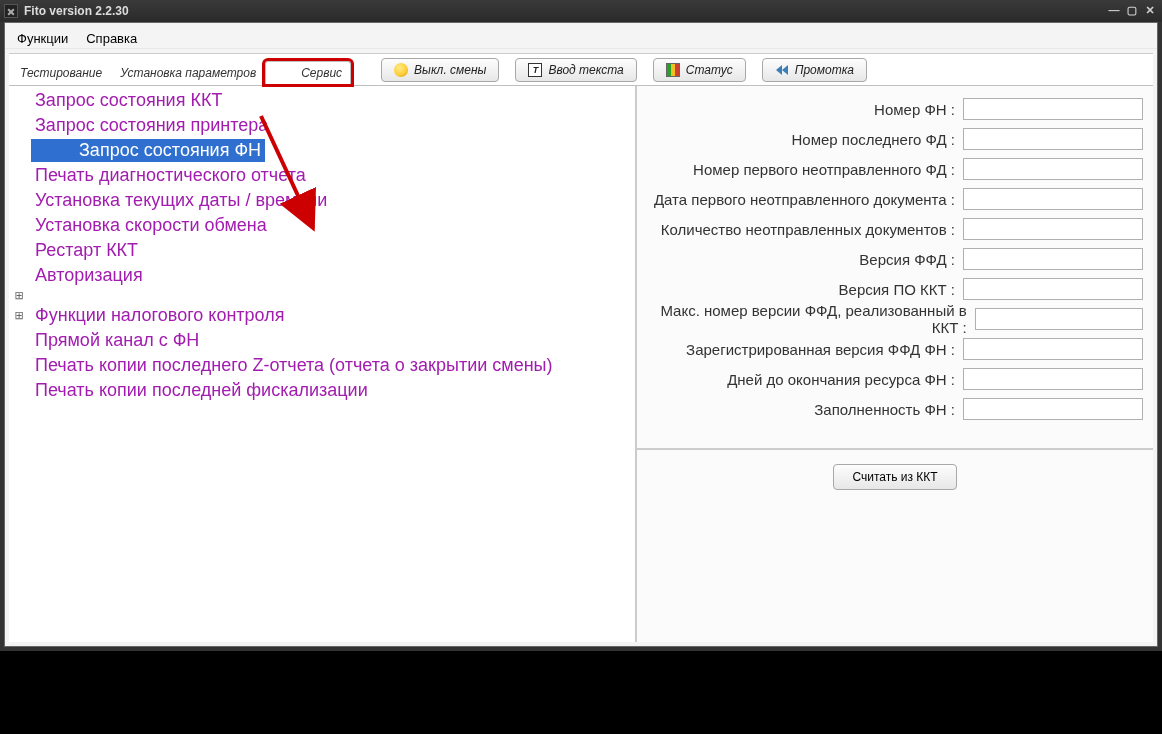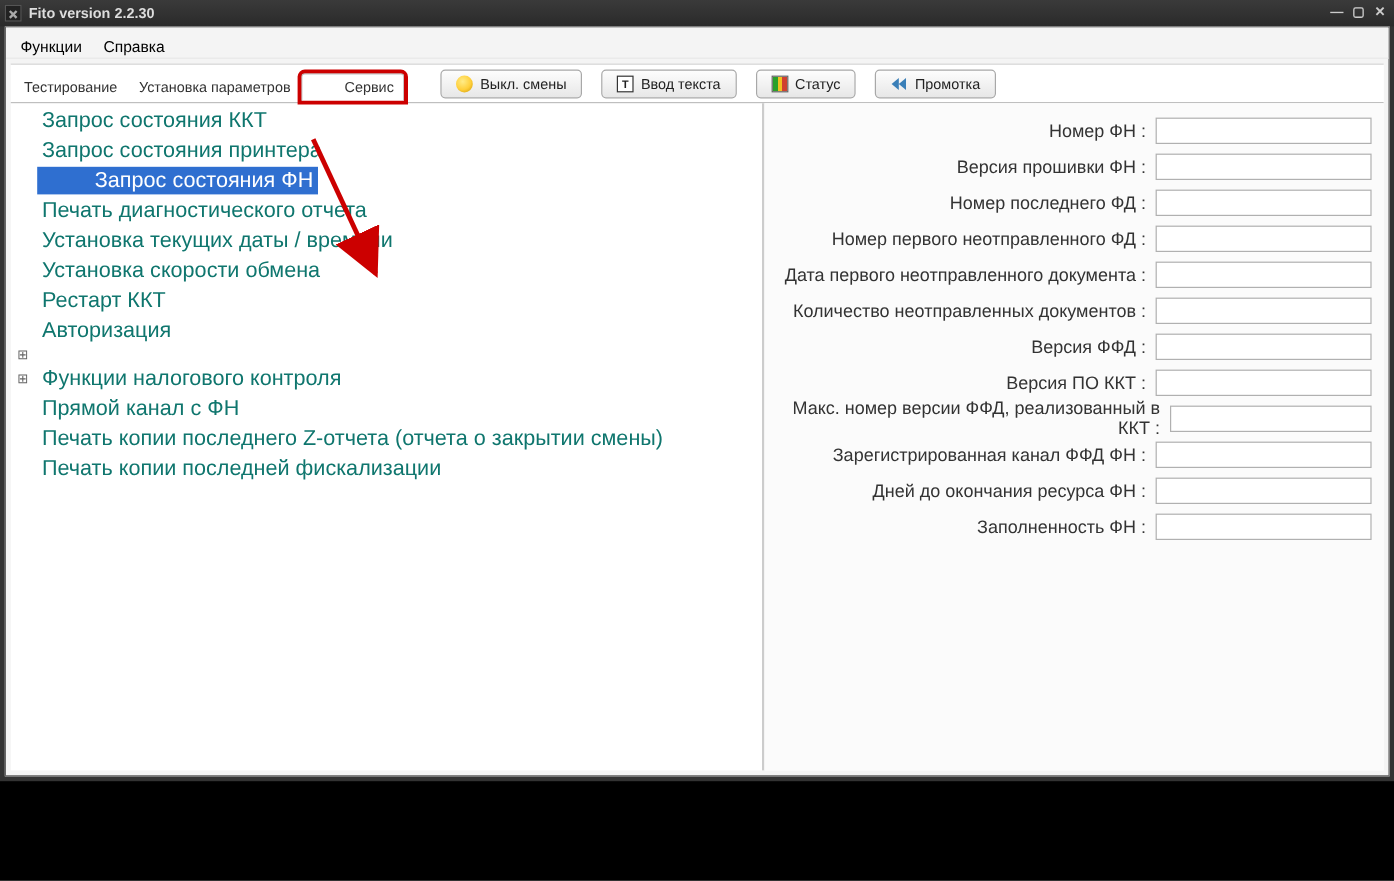--- a/index.html
+++ b/index.html
@@ -73,20 +73,21 @@
   }
   .tab-row {
     position: relative;
     height: 32px;
     display:flex;
     align-items:center;
     gap:0;
     border-bottom: 1px solid #bfbfbf;
     background:#fff;
     padding-left:2px;
+    font-style:italic;
   }
   .tab {
     font-size: 12px;
     color:#333;
     padding: 4px 8px;
     border: 1px solid transparent;
     border-bottom: none;
     border-radius: 3px 3px 0 0;
     background:#fff;
     cursor:pointer;
@@ -173,21 +174,21 @@
     gap:4px;
     padding: 1px 0;
   }
   .tree-exp {
     width:16px; text-align:center; font-size:11px; color:#666;
     cursor:pointer;
   }
   .tree-noexp { width:16px; }
   .tree-text {
     font-size: 18px;
-    color:#0f766e;
+    color:#a21caf;
     cursor:pointer;
     padding: 1px 4px;
     white-space:nowrap;
   }
   .tree-text.selected {
     background:#2f6fd0;
     color:#fff;
     padding-left:48px;
   }
   .right-pane {
@@ -351,24 +352,20 @@
           </div>
 
         <div class="right-pane">
           <div class="form-area" id="form-container">
 
           <div class="form-row">
                 <span class="form-label">Номер ФН :</span>
                 <input type="text" class="form-input" style="">
               </div>
               <div class="form-row">
-                <span class="form-label">Версия прошивки ФН :</span>
-                <input type="text" class="form-input" style="">
-              </div>
-              <div class="form-row">
                 <span class="form-label">Номер последнего ФД :</span>
                 <input type="text" class="form-input" style="">
               </div>
               <div class="form-row">
                 <span class="form-label">Номер первого неотправленного ФД :</span>
                 <input type="text" class="form-input" style="">
               </div>
               <div class="form-row">
                 <span class="form-label">Дата первого неотправленного документа :</span>
                 <input type="text" class="form-input" style="">
@@ -383,32 +380,35 @@
               </div>
               <div class="form-row">
                 <span class="form-label">Версия ПО ККТ :</span>
                 <input type="text" class="form-input" style="">
               </div>
               <div class="form-row">
                 <span class="form-label">Макс. номер версии ФФД, реализованный в ККТ :</span>
                 <input type="text" class="form-input" style="">
               </div>
               <div class="form-row">
-                <span class="form-label">Зарегистрированная канал ФФД ФН :</span>
+                <span class="form-label">Зарегистрированная версия ФФД ФН :</span>
                 <input type="text" class="form-input" style="">
               </div>
               <div class="form-row">
                 <span class="form-label">Дней до окончания ресурса ФН :</span>
                 <input type="text" class="form-input" style="">
               </div>
               <div class="form-row">
                 <span class="form-label">Заполненность ФН :</span>
                 <input type="text" class="form-input" style="">
               </div>
             </div>
+          <div class="bottom-bar">
+            <button class="big-btn">Считать из ККТ</button>
+          </div>
         </div>
 
       </div>
 
       <svg class="annot-arrow" style="left:242px; top:54px; width:90px; height:130px;" viewBox="0 0 90 130">
         <defs>
           <marker id="ah" markerWidth="12" markerHeight="12" refX="9" refY="5" orient="auto">
             <path d="M0,0 L10,5 L0,10 Z" fill="#cc0000"></path>
           </marker>
         </defs>

